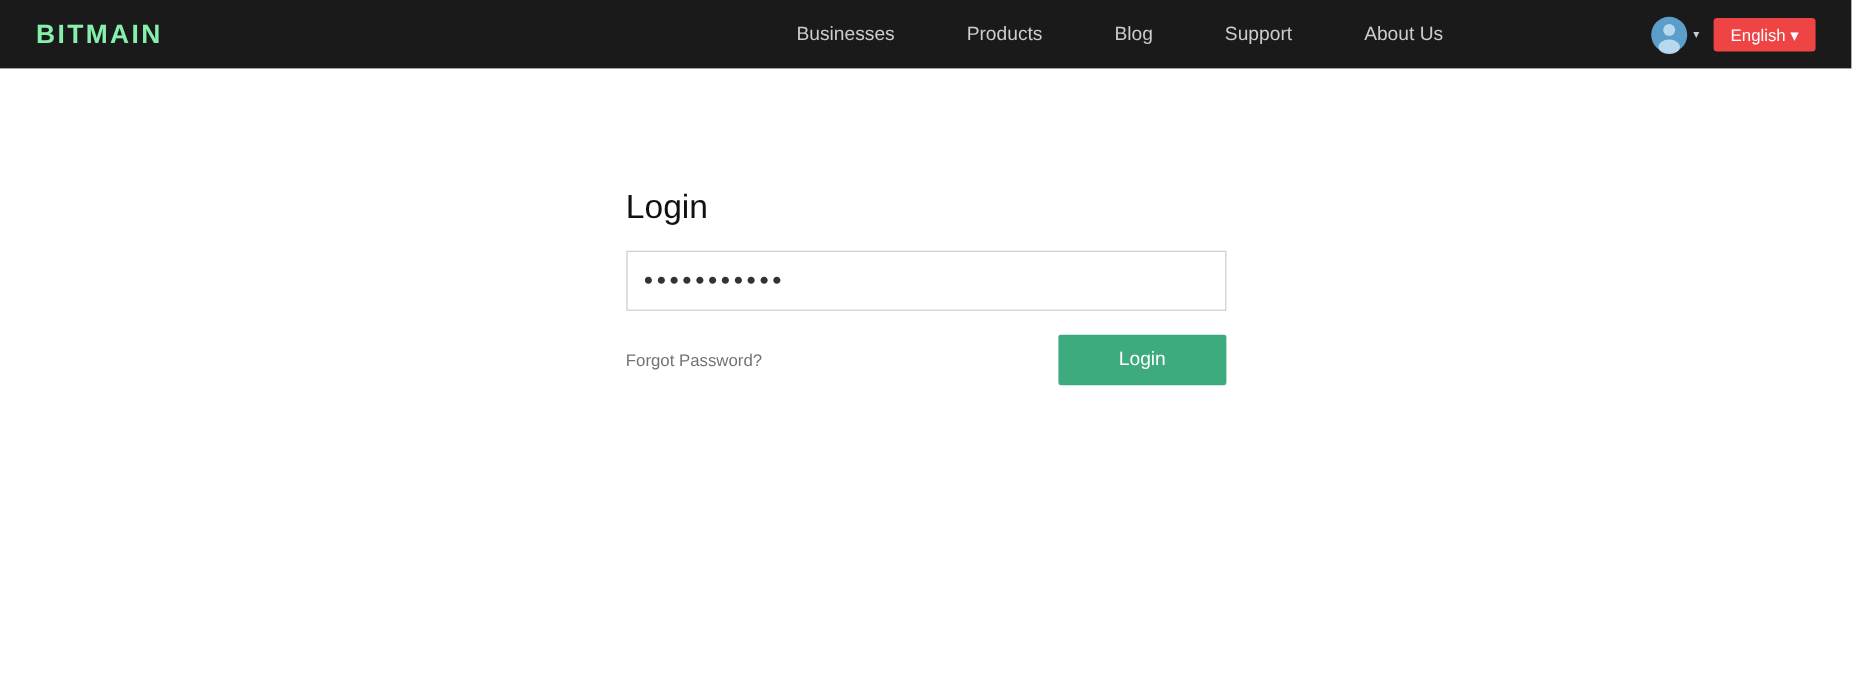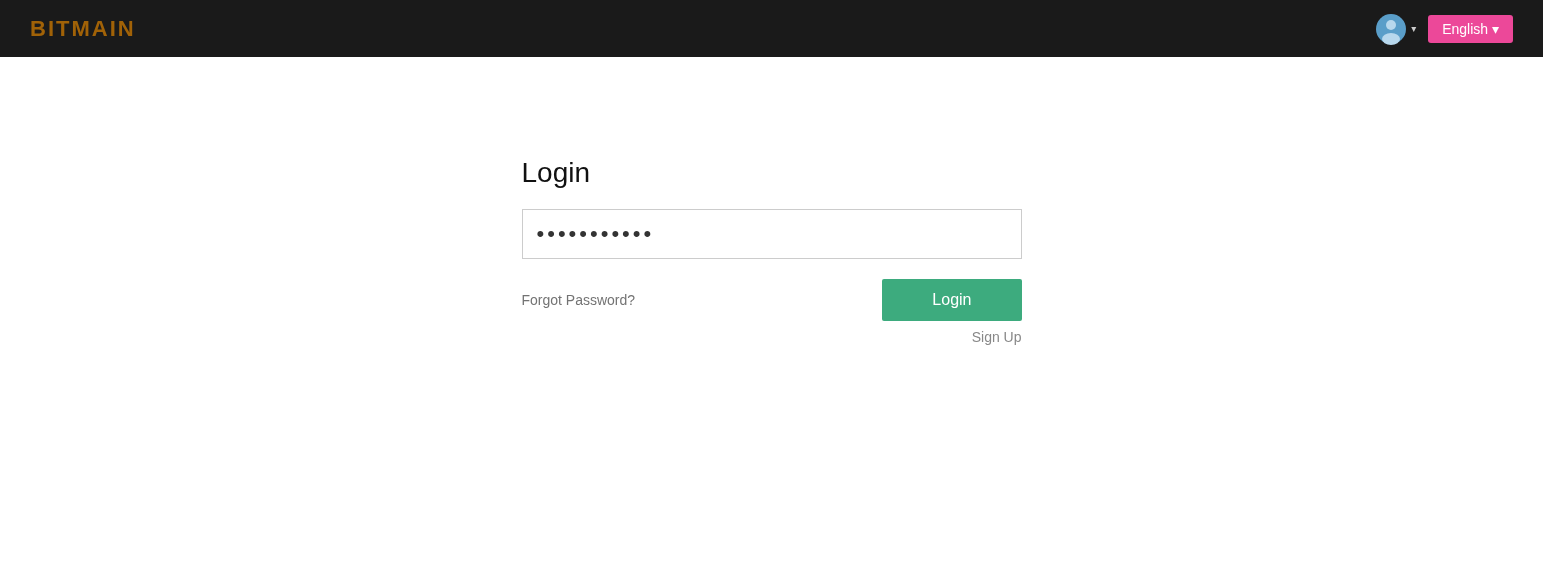--- a/index.html
+++ b/index.html
@@ -24,21 +24,21 @@
       padding: 0 30px;
       justify-content: space-between;
     }
 
     .navbar-left {
       display: flex;
       align-items: center;
     }
 
     .logo-text {
-      color: #a16207;
+      color: #86efac;
       font-size: 22px;
       font-weight: 700;
       letter-spacing: 2px;
       font-family: Arial, sans-serif;
     }
 
     .navbar-center {
       display: flex;
       align-items: center;
       gap: 60px;
@@ -71,21 +71,21 @@
       width: 32px;
       height: 32px;
     }
 
     .chevron-small {
       color: #cccccc;
       font-size: 10px;
     }
 
     .lang-button {
-      background: #ec4899;
+      background: #ef4444;
       color: #ffffff;
       border: none;
       padding: 6px 14px;
       font-size: 14px;
       cursor: pointer;
       border-radius: 3px;
       display: flex;
       align-items: center;
       gap: 4px;
     }
@@ -188,20 +188,27 @@
     }
   </style>
 </head>
 <body>
 
 <nav class="navbar">
   <div class="navbar-left">
     <span class="logo-text">BITMAIN</span>
   </div>
 
+  <div class="navbar-center">
+    <a class="nav-link">Businesses</a>
+    <a class="nav-link">Products</a>
+    <a class="nav-link">Blog</a>
+    <a class="nav-link">Support</a>
+    <a class="nav-link">About Us</a>
+  </div>
 
   <div class="navbar-right">
     <div class="user-icon-wrapper">
       <svg class="user-avatar" viewBox="0 0 32 32" xmlns="http://www.w3.org/2000/svg">
         <circle cx="16" cy="16" r="15" fill="#5a9ec9" stroke="none"></circle>
         <circle cx="16" cy="12" r="5" fill="#b8d8ed"></circle>
         <ellipse cx="16" cy="26" rx="9" ry="6" fill="#b8d8ed"></ellipse>
       </svg>
       <span class="chevron-small">▾</span>
     </div>
@@ -214,17 +221,14 @@
     <h1 class="login-title">Login</h1>
 
 
     <input type="password" class="password-input" value="password123" style="">
 
     <div class="login-actions">
       <a class="forgot-password-link">Forgot Password?</a>
       <button class="login-btn">Login</button>
     </div>
 
-    <div class="sign-up-row">
-      <a class="sign-up-link">Sign Up</a>
-    </div>
   </div>
 </main>
 
 </body></html>

